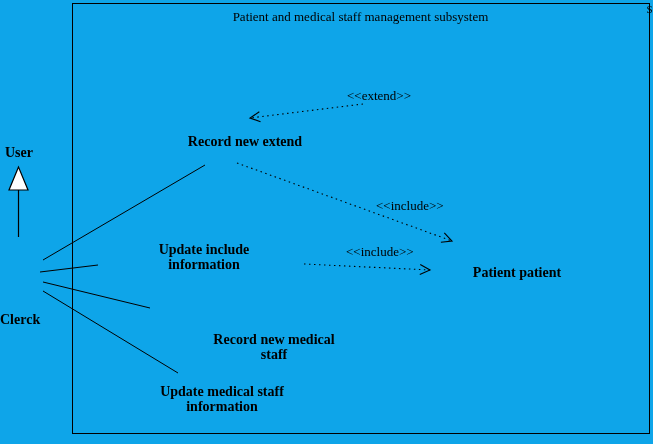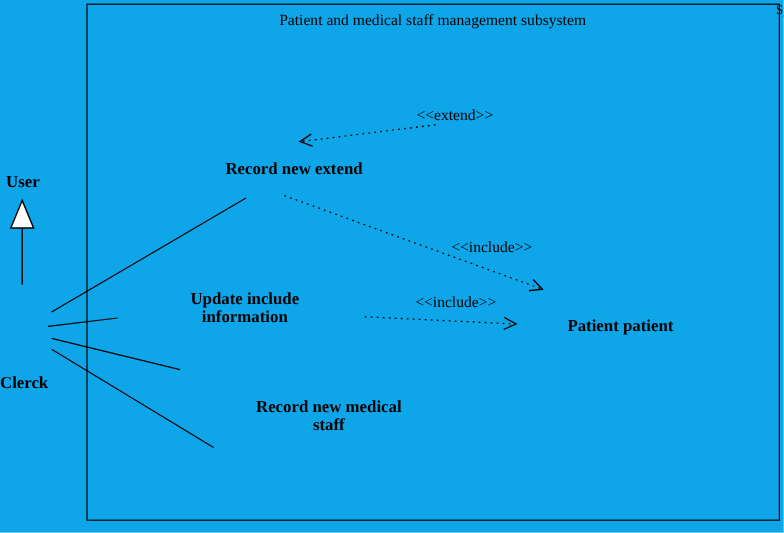--- a/index.html
+++ b/index.html
@@ -89,18 +89,19 @@
   <div class="label stereotype st-include-1">&lt;&lt;include&gt;&gt;</div>
 
   <div class="label wrap usecase uc-update-patient">Update include information</div>
 
   <div class="label stereotype st-include-2">&lt;&lt;include&gt;&gt;</div>
 
   <div class="label wrap usecase uc-search-patient">Patient patient</div>
 
   <div class="label wrap usecase uc-record-staff">Record new medical staff</div>
 
+  <div class="label wrap usecase uc-update-staff">Update medical staff information</div>
 
   <div class="label actor-label actor-user">User</div>
 
   <div class="label actor-label actor-clerck">Clerck</div>
 
 </div>
 
 </body></html>

